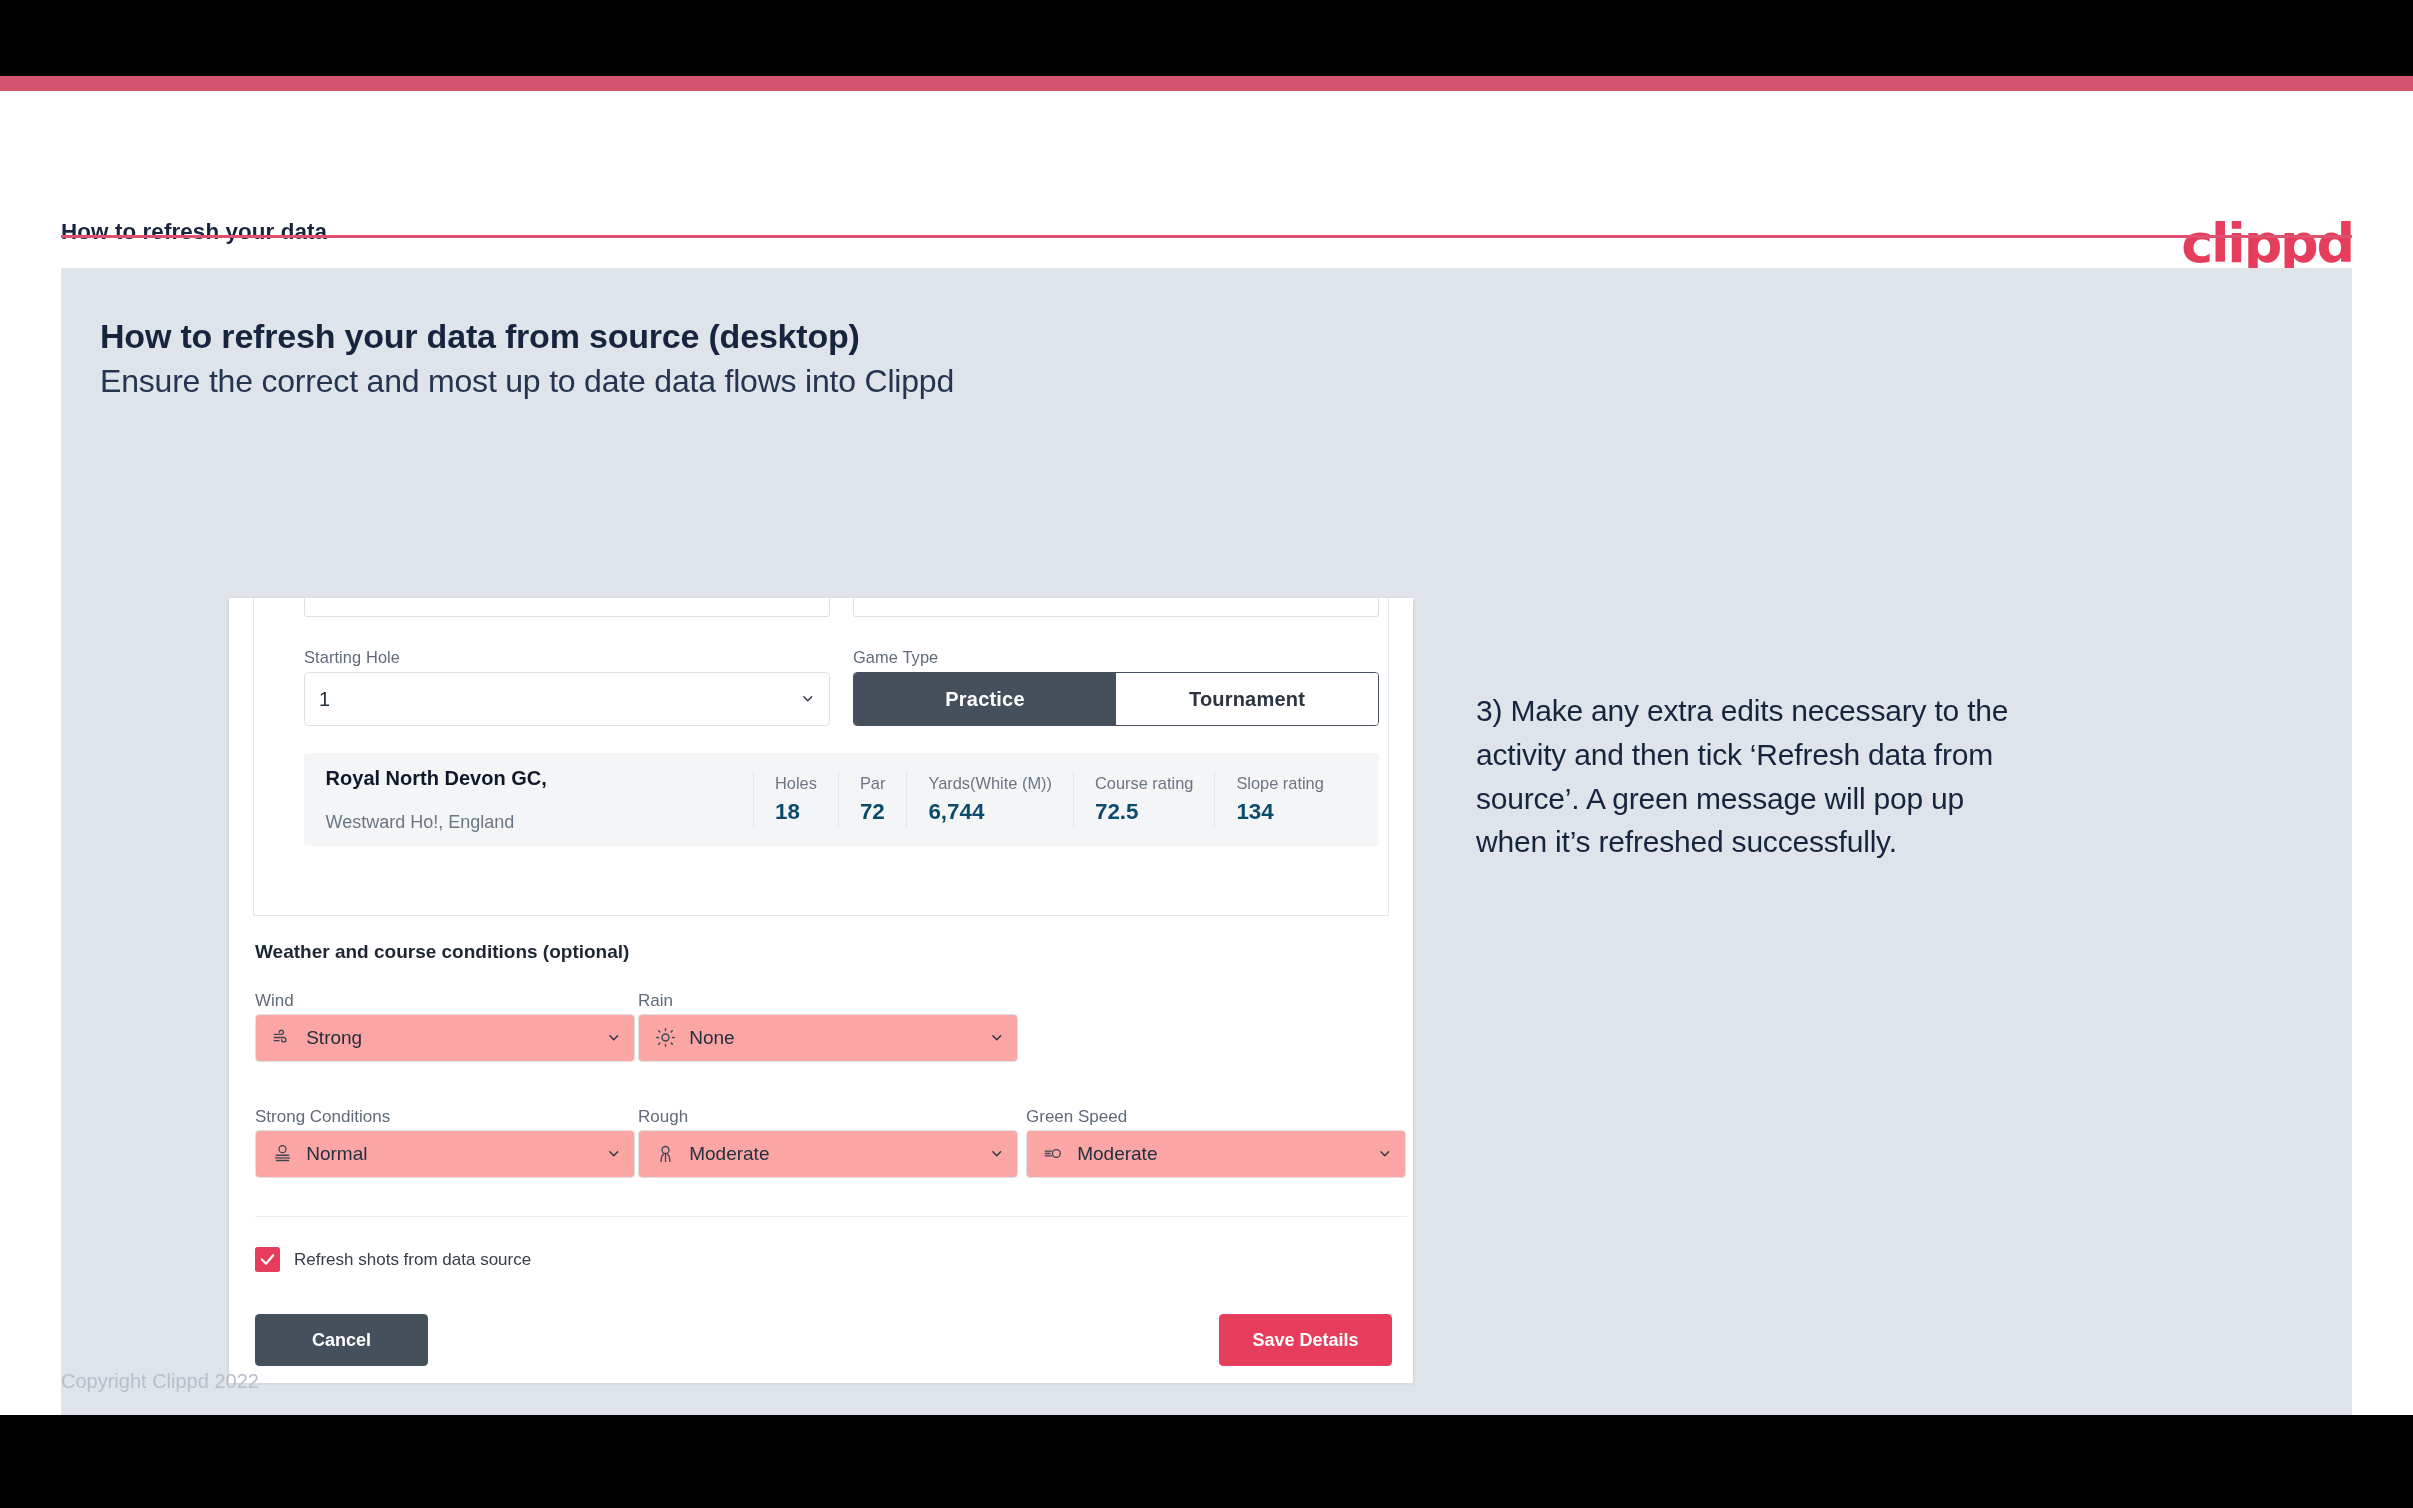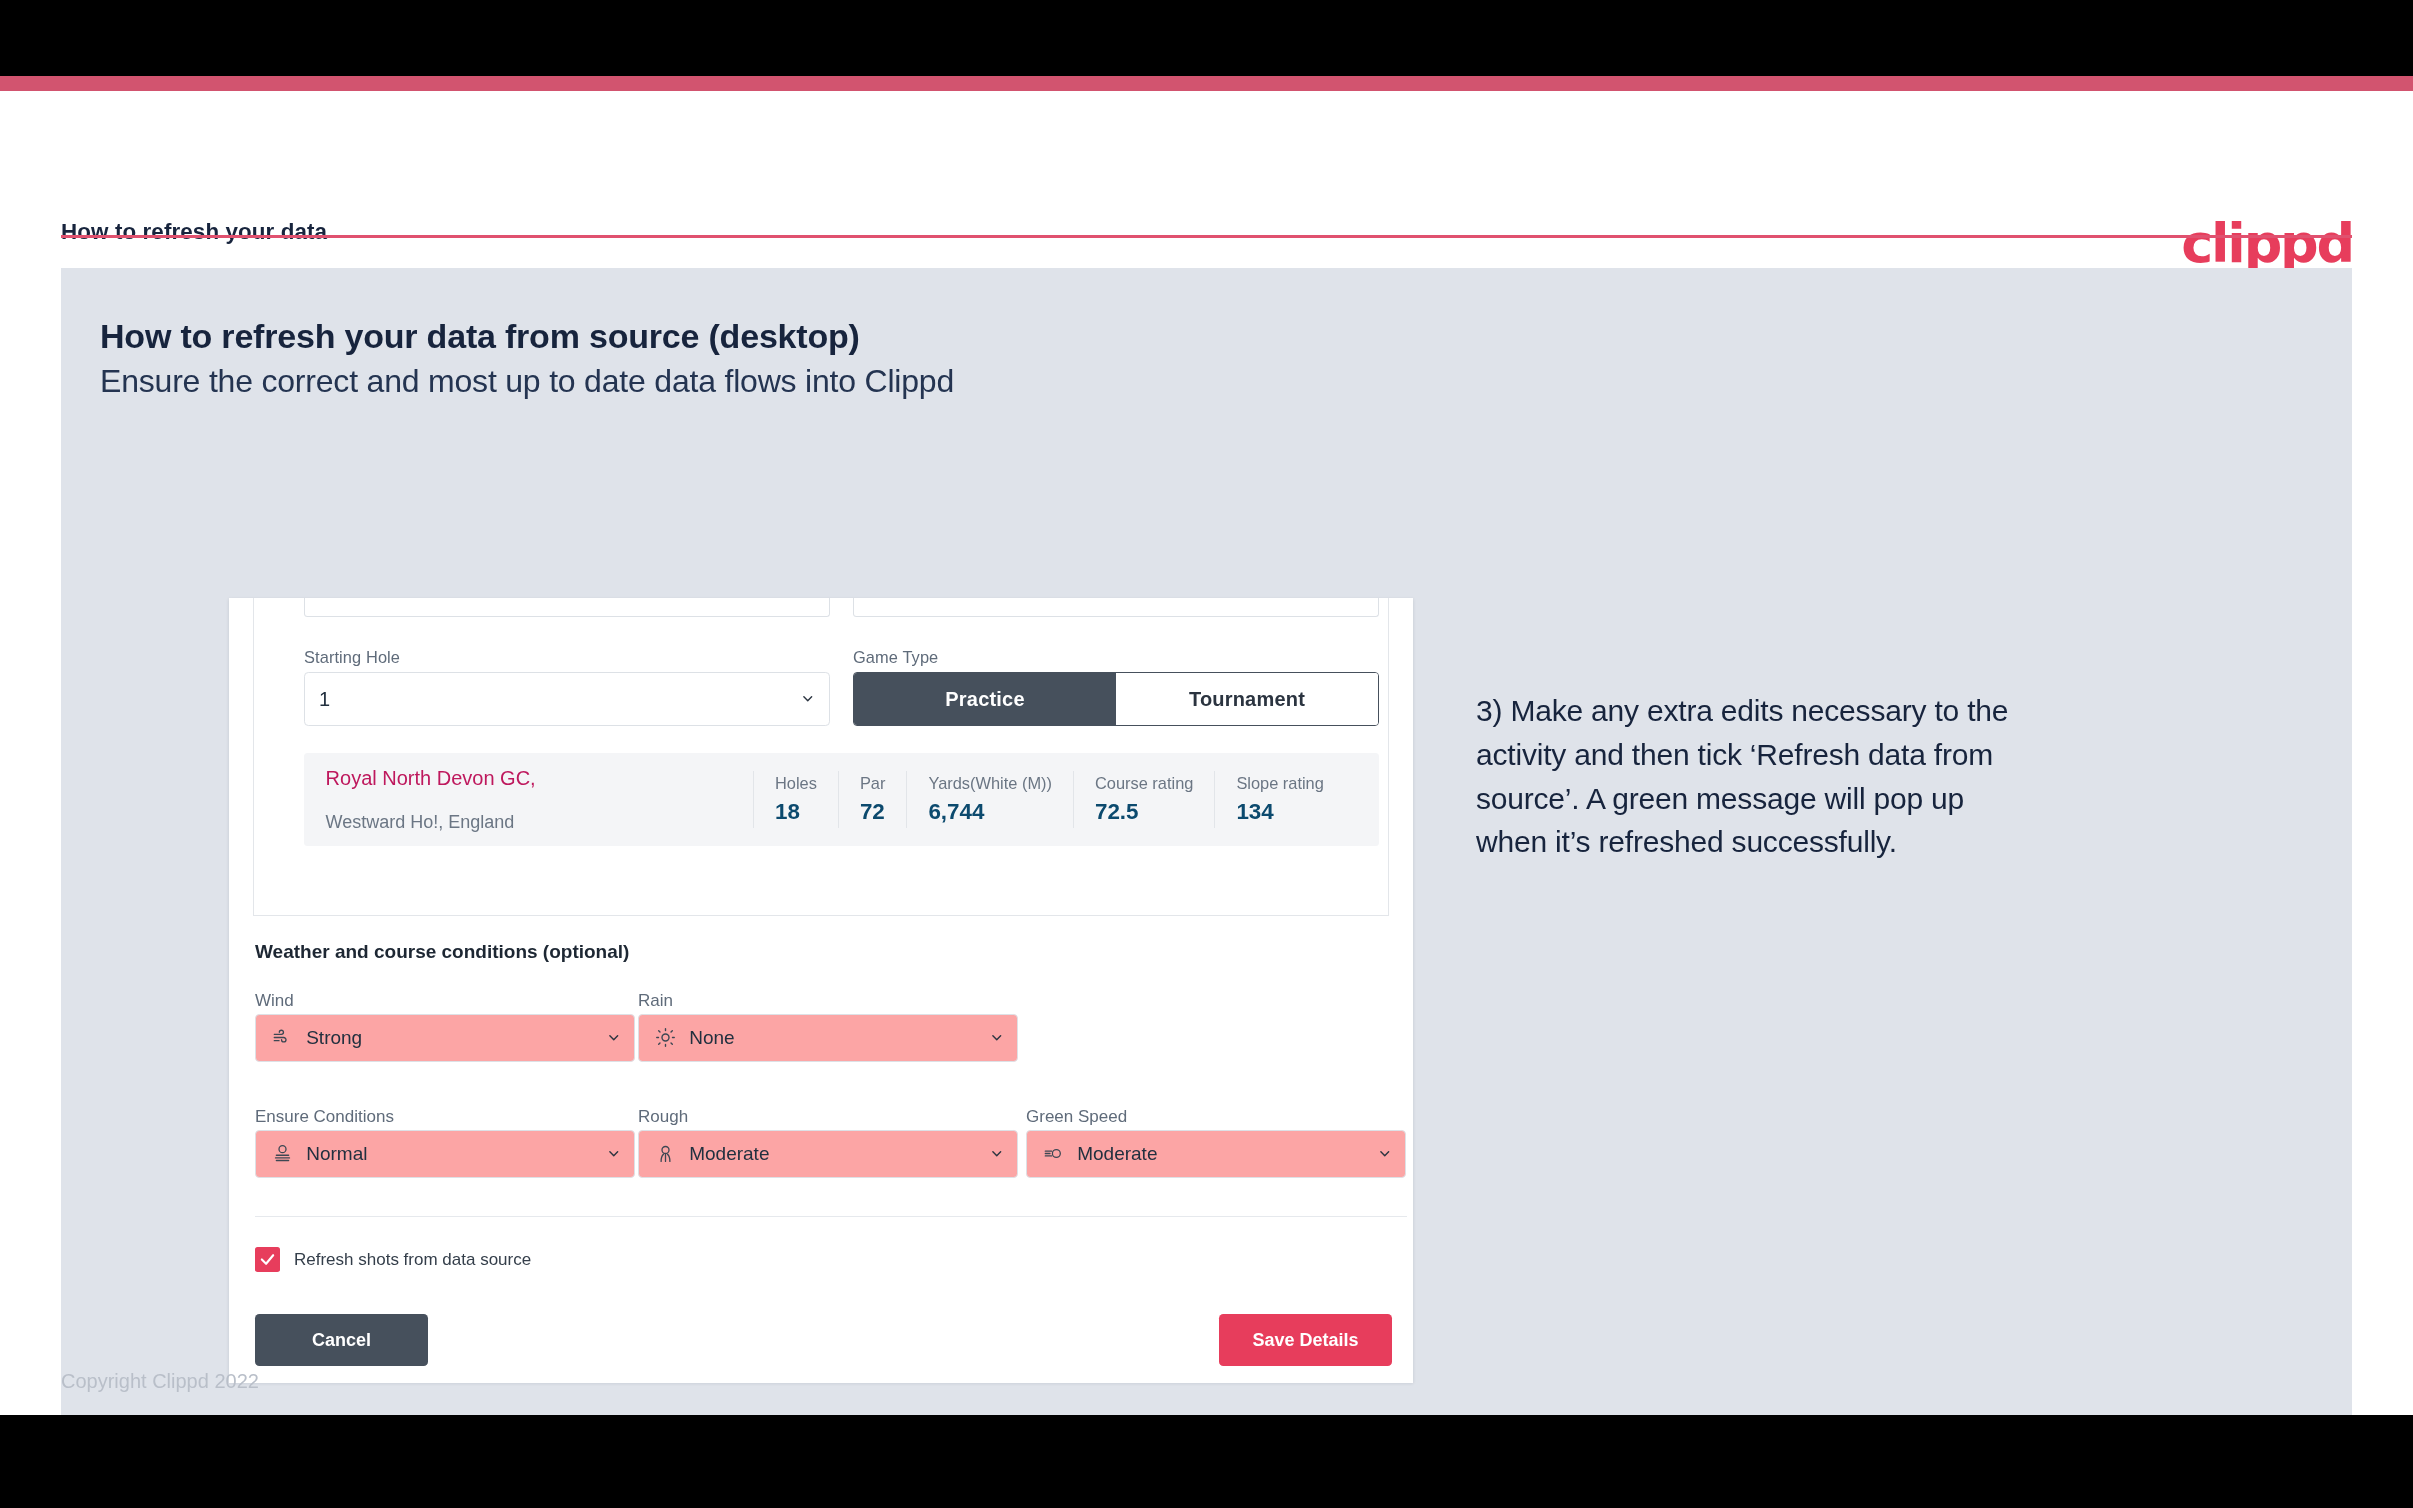--- a/index.html
+++ b/index.html
@@ -206,22 +206,22 @@
     display: flex;
     align-items: center;
   }
   .course-name-wrap {
     flex: 0 0 449px;
     padding-left: 21.6px;
     box-sizing: border-box;
   }
   .course-name {
     font-size: 20px;
-    font-weight: normal;
-    color: #be185d;
+    font-weight: bold;
+    color: #0f172a;
     margin-bottom: 22px;
   }
   .course-loc {
     font-size: 18px;
     color: #6b7684;
   }
   .stat-cell {
     flex: 0 0 auto;
     border-left: 0.9px solid #e2e5e9;
     padding: 0 21px;
@@ -444,21 +444,21 @@
           </svg>
         </span>
         <span class="wval">None</span>
         <span class="chev">
           <svg width="15.5" height="15.5" viewBox="0 0 24 24" fill="none" stroke="#2b3440" stroke-width="2.2" stroke-linecap="round" stroke-linejoin="round">
               <polyline points="6 9 12 15 18 9"></polyline>
             </svg>
         </span>
       </div>
 
-      <div class="wl fairway-label">Ensure Conditions</div>
+      <div class="wl fairway-label">Strong Conditions</div>
       <div class="wsel fairway-select">
         <span class="icon-slot">
           <svg width="21" height="21" viewBox="0 0 24 24" fill="none" stroke="#3d4753" stroke-width="1.5" stroke-linecap="round">
             <circle cx="12" cy="7" r="4"></circle>
             <path d="M5 14h14M4 17h16M5 20h14"></path>
           </svg>
         </span>
         <span class="wval">Normal</span>
         <span class="chev">
           <svg width="15.5" height="15.5" viewBox="0 0 24 24" fill="none" stroke="#2b3440" stroke-width="2.2" stroke-linecap="round" stroke-linejoin="round">

